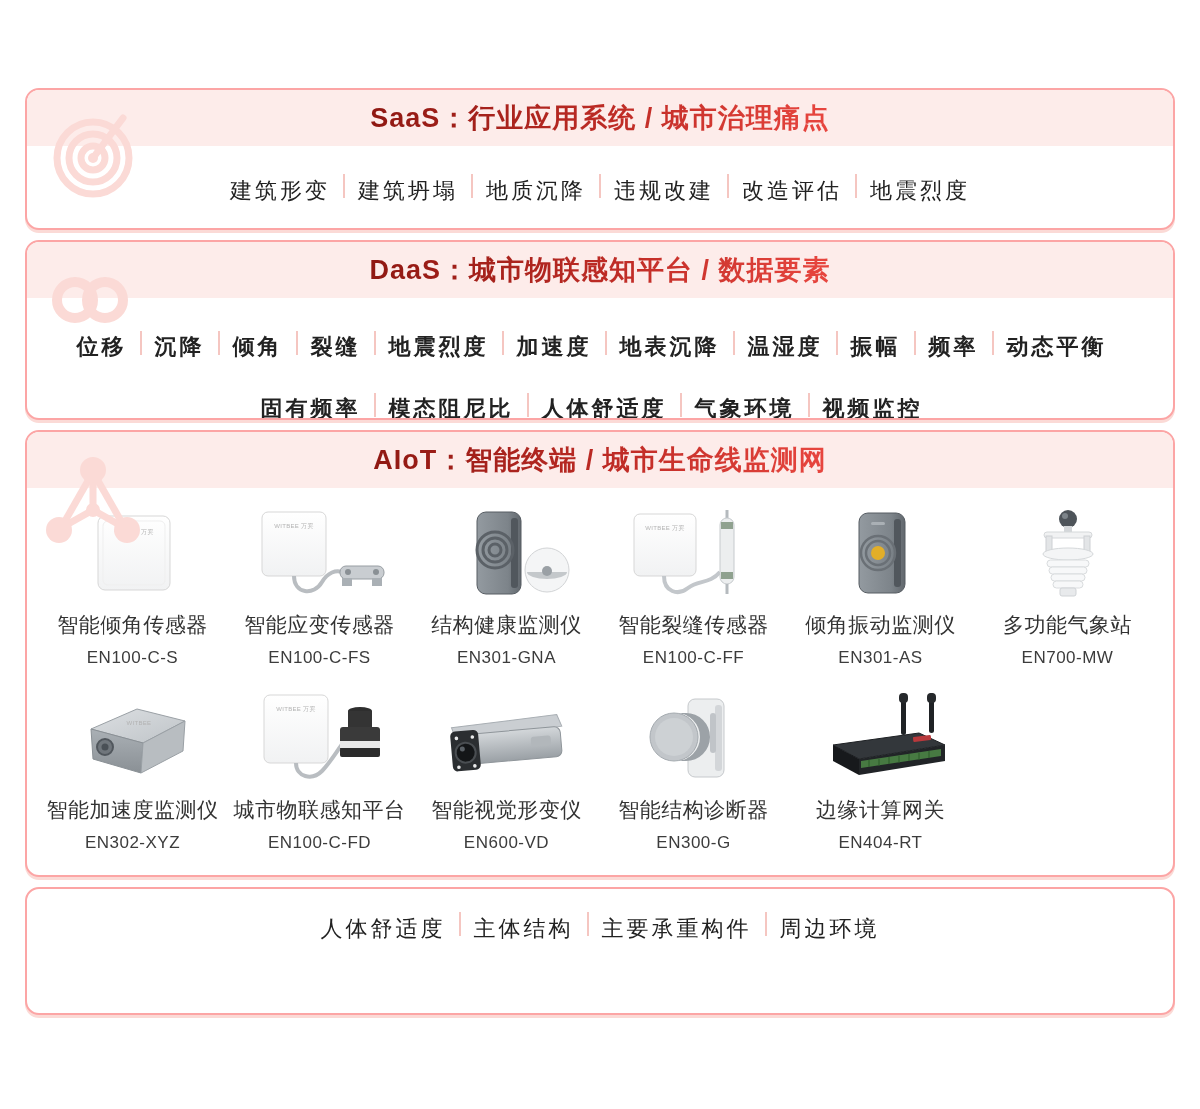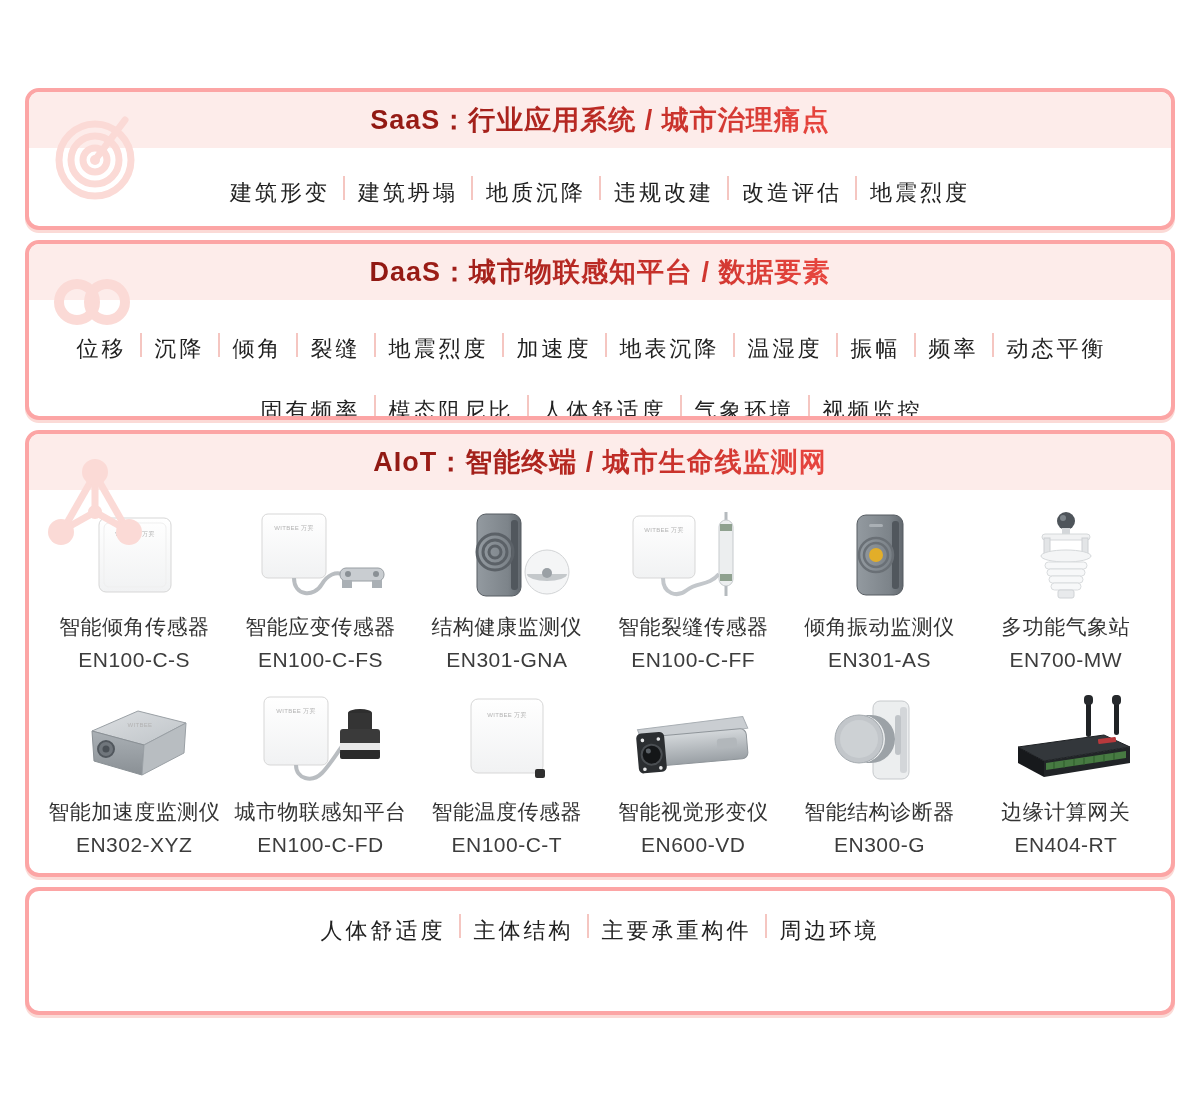--- a/index.html
+++ b/index.html
@@ -7,21 +7,21 @@
   body {
     width:1200px; height:1109px;
     font-family:"Liberation Sans","DejaVu Sans",sans-serif;
     color:#222;
     overflow:hidden;
   }
   .canvas { position:relative; width:1200px; height:1109px; padding:88px 25px 0 25px; }
 
   .section {
     position:relative;
-    border:4px solid #fca5a5;
+    border:2px solid #fca5a5;
     border-radius:14px;
     background:#ffffff;
     margin-bottom:10px;
     overflow:hidden;
     box-shadow:0 3px 0 0 #fbdad6;
   }
   .sec-saas { height:142px; }
   .sec-daas { height:180px; }
   .sec-aiot { height:447px; }
   .sec-building { height:128px; }
@@ -49,42 +49,42 @@
   }
 
   .tags-row {
     display:flex; align-items:center; justify-content:center;
     font-size:22px; color:#222; letter-spacing:3px; white-space:nowrap;
   }
   .tag { display:inline-block;margin-top:9px; }
   .sep { width:2px; height:24px; background:#f5c6c1; margin:0 13px; flex:0 0 auto; }
 
   .sec-saas .section-body { height:80px; display:flex; align-items:center; justify-content:center; }
-  .sec-daas .section-body { padding:25px 17px 0 0; }
+  .sec-daas .section-body { padding:25px 17px 0 0;font-weight:bold; }
   .sec-daas .tags-row + .tags-row { margin-top:23px; }
   .sec-building .section-body { height:70px; display:flex; align-items:center; justify-content:center; }
 
   .sec-aiot .section-body { padding:20px 12px 10px 12px; }
   .product-grid {
     display:grid;
     grid-template-columns:repeat(6,1fr);
     row-gap:22px;
     text-align:center;
   }
   .product-card { display:flex; flex-direction:column; align-items:center; }
   .product-img {
     height:92px; width:170px;
     display:flex; align-items:flex-end; justify-content:center;
     margin-bottom:12px;
   }
   .product-name {
     font-size:21px; color:#333; letter-spacing:0.5px; white-space:nowrap; line-height:26px;
   }
   .product-model {
-    font-size:21px; color:#3c3c3c; margin-top:7px; letter-spacing:0.5px; white-space:nowrap; line-height:26px;
+    font-size:17px; color:#3c3c3c; margin-top:7px; letter-spacing:0.5px; white-space:nowrap; line-height:26px;
   }
   .brand-txt { font-size:6px; fill:#b3b3b3; letter-spacing:0.3px; }
 </style>
 </head>
 <body>
 
 <svg width="0" height="0" style="position:absolute" aria-hidden="true">
   <defs>
     <linearGradient id="boxGray" x1="0" y1="0" x2="1" y2="0">
       <stop offset="0" stop-color="#939aa0"></stop>
@@ -340,31 +340,20 @@
               <rect x="108" y="18" width="24" height="16" fill="#343434"></rect>
               <rect x="100" y="34" width="40" height="24" rx="3" fill="#3a3a3a"></rect>
               <rect x="100" y="48" width="40" height="7" fill="#e8e8e8"></rect>
               <rect x="100" y="55" width="40" height="9" rx="2" fill="#2b2b2b"></rect>
             </svg>
           </div>
           <span class="product-name">城市物联感知平台</span>
           <span class="product-model">EN100-C-FD</span>
         </div>
 
-        <div class="product-card">
-          <div class="product-img">
-            <svg width="160" height="92" viewBox="0 0 160 92">
-              <rect x="44" y="4" width="72" height="74" rx="7" fill="url(#panelWhite)" stroke="#d7d7d7"></rect>
-              <text class="brand-txt" x="80" y="22" text-anchor="middle">WITBEE 万宾</text>
-              <rect x="108" y="74" width="10" height="9" rx="2" fill="#2f2f2f"></rect>
-            </svg>
-          </div>
-          <span class="product-name">智能温度传感器</span>
-          <span class="product-model">EN100-C-T</span>
-        </div>
 
         <div class="product-card">
           <div class="product-img">
             <svg width="160" height="92" viewBox="0 0 160 92">
               <g transform="rotate(-5 80 50)">
                 <polygon points="26,30 132,26 136,38 30,44" fill="#caced2" stroke="#a8aeb3"></polygon>
                 <rect x="30" y="38" width="104" height="30" rx="6" fill="url(#camBody)" stroke="#8f959a"></rect>
                 <rect x="24" y="34" width="28" height="40" rx="5" fill="#2b2e31"></rect>
                 <circle cx="38" cy="56" r="10" fill="#141618" stroke="#4a4e52" stroke-width="2"></circle>
                 <circle cx="35" cy="52" r="2.5" fill="#5a6066"></circle>

